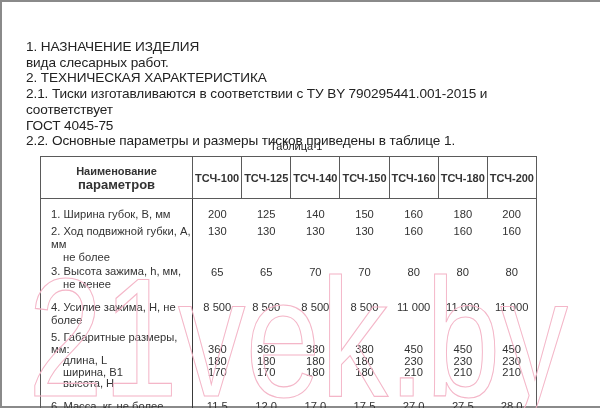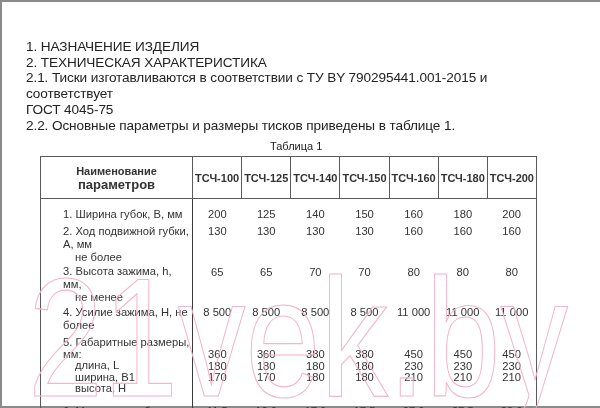--- a/index.html
+++ b/index.html
@@ -80,21 +80,21 @@
       display: block;
     }
     .spec-table td {
       padding: 0;
       vertical-align: top;
       text-align: center;
       line-height: 13px;
     }
     .spec-table td.param {
       text-align: left;
-      padding-left: 22px;
+      padding-left: 10px;
       border-right: 1.5px solid #3a3a3a;
     }
     .spec-table td.param .sub {
       padding-left: 12px;
       display: block;
     }
     .row-1 td { padding-top: 9px; height: 17px; }
     .row-2 td { height: 30px; }
     .row-3 td { height: 33px; padding-top: 1px; }
     .row-3 td.val { padding-top: 2px; margin-left: 28px; }
@@ -112,20 +112,21 @@
       pointer-events: none;
     }
   </style>
 </head>
 <body>
 
 <div class="page-frame"></div>
 
 <div class="text-block">
   <p>1. НАЗНАЧЕНИЕ ИЗДЕЛИЯ</p>
+  <p>вида слесарных работ.</p>
   <p>2. ТЕХНИЧЕСКАЯ ХАРАКТЕРИСТИКА</p>
   <p>2.1. Тиски изготавливаются в соответствии с ТУ BY 790295441.001-2015 и соответствует</p>
   <p>ГОСТ 4045-75</p>
   <p>2.2. Основные параметры и размеры тисков приведены в таблице 1.</p>
 </div>
 
 <div class="table-caption">Таблица 1</div>
 
 <table class="spec-table">
   <thead>

